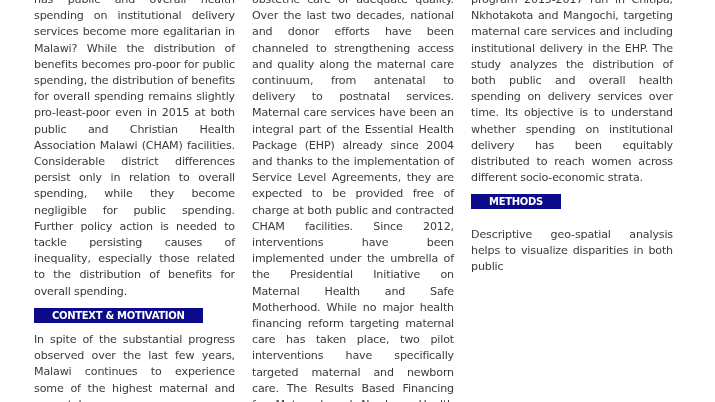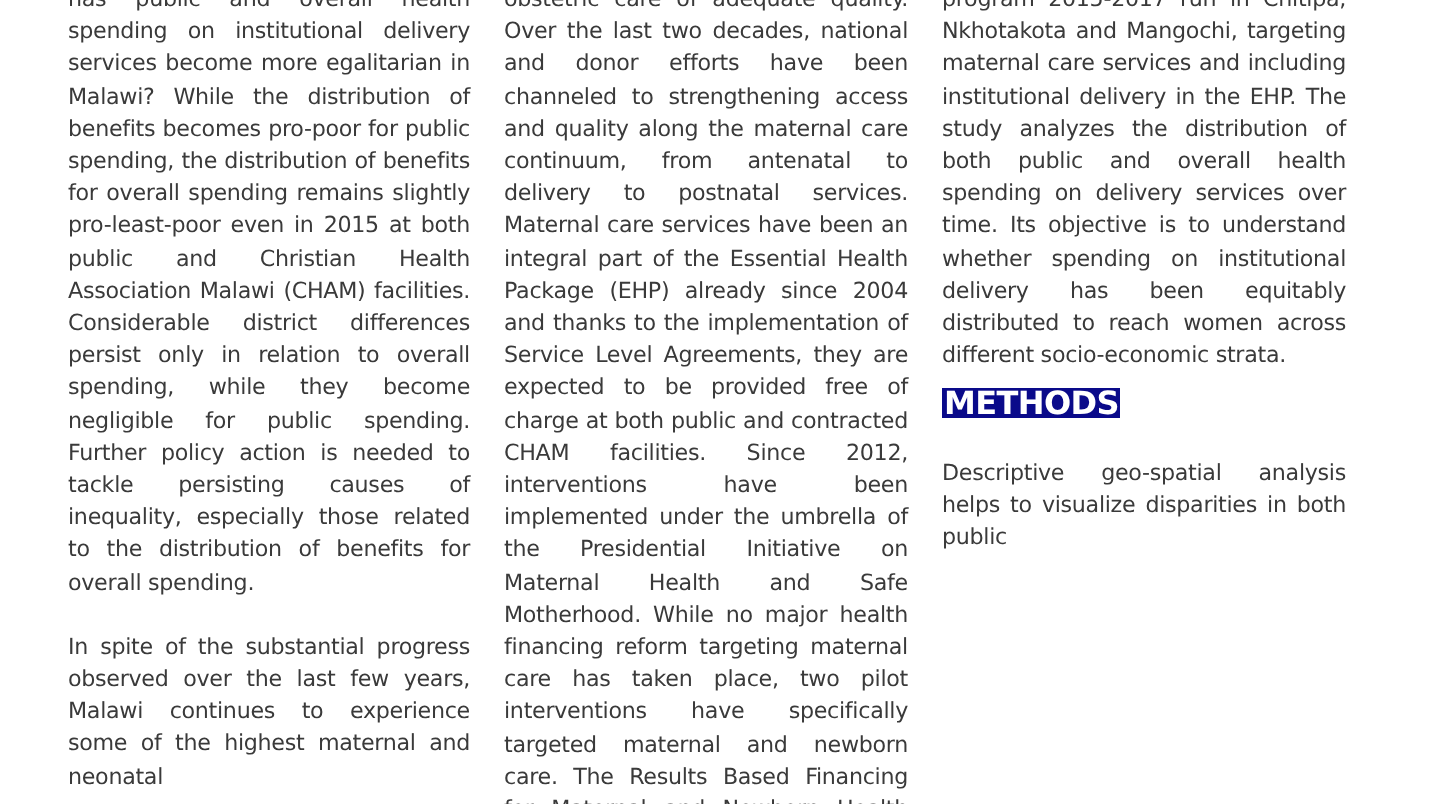--- a/index.html
+++ b/index.html
@@ -5,30 +5,31 @@
   html, body { margin:0; padding:0; background:#ffffff; }
   body { width:715px; height:402px; overflow:hidden; position:relative;
          font-family:"DejaVu Sans", sans-serif; color:#3a3a3a; }
   .col { position:absolute; top:-8px; font-size:11.1px; line-height:16.2px;
          text-align:justify; letter-spacing:-0.15px; }
   .col p { margin:0; }
   #col1 { left:34px; width:201px; }
   #col2 { left:252px; width:202px; }
   #col3 { left:471px; width:202px; }
   .heading { display:inline-block; background:#0a0a8a; color:#ffffff;
-             font-weight:bold; font-size:16px; line-height:15px;
-             letter-spacing:-0.3px; padding:0 1px; }
+             font-weight:bold; font-size:10px; line-height:15px;
+             letter-spacing:-0.3px; padding:0 18px; }
   .gap { height:8px; }
 </style>
 </head>
 <body>
 
 <div class="col" id="col1">
   <p>has public and overall health spending on institutional delivery services become more egalitarian in Malawi? While the distribution of benefits becomes pro-poor for public spending, the distribution of benefits for overall spending remains slightly pro-least-poor even in 2015 at both public and Christian Health Association Malawi (CHAM) facilities. Considerable district differences persist only in relation to overall spending, while they become negligible for public spending. Further policy action is needed to tackle persisting causes of inequality, especially those related to the distribution of benefits for overall spending.</p>
   <div class="gap"></div>
+  <span class="heading">CONTEXT &amp; MOTIVATION</span>
   <div class="gap"></div>
   <p>In spite of the substantial progress observed over the last few years, Malawi continues to experience some of the highest maternal and neonatal</p>
 </div>
 
 <div class="col" id="col2">
   <p>obstetric care of adequate quality. Over the last two decades, national and donor efforts have been channeled to strengthening access and quality along the maternal care continuum, from antenatal to delivery to postnatal services. Maternal care services have been an integral part of the Essential Health Package (EHP) already since 2004 and thanks to the implementation of Service Level Agreements, they are expected to be provided free of charge at both public and contracted CHAM facilities. Since 2012, interventions have been implemented under the umbrella of the Presidential Initiative on Maternal Health and Safe Motherhood. While no major health financing reform targeting maternal care has taken place, two pilot interventions have specifically targeted maternal and newborn care. The Results Based Financing for Maternal and Newborn Health 2013-2018 relied on a</p>
 </div>
 
 <div class="col" id="col3">
   <p>program 2015-2017 run in Chitipa, Nkhotakota and Mangochi, targeting maternal care services and including institutional delivery in the EHP. The study analyzes the distribution of both public and overall health spending on delivery services over time. Its objective is to understand whether spending on institutional delivery has been equitably distributed to reach women across different socio-economic strata.</p>

